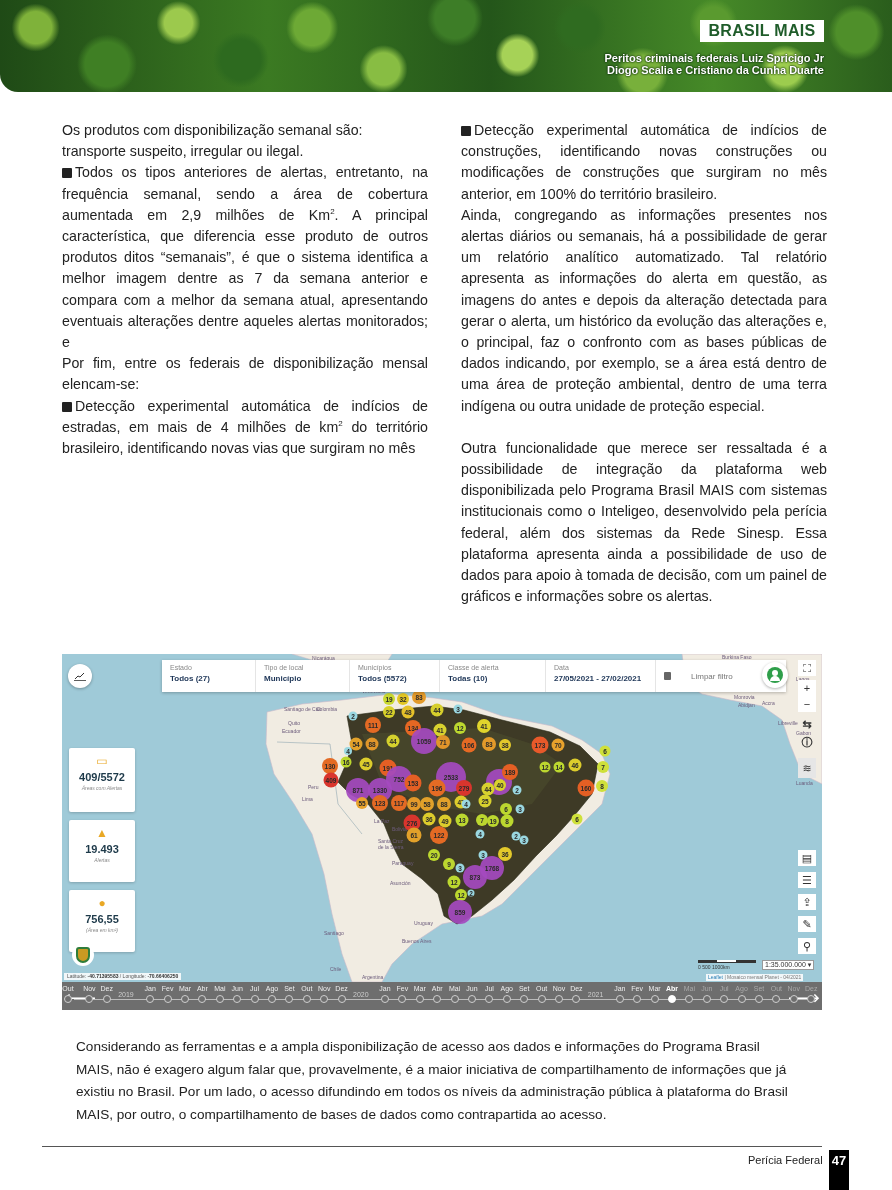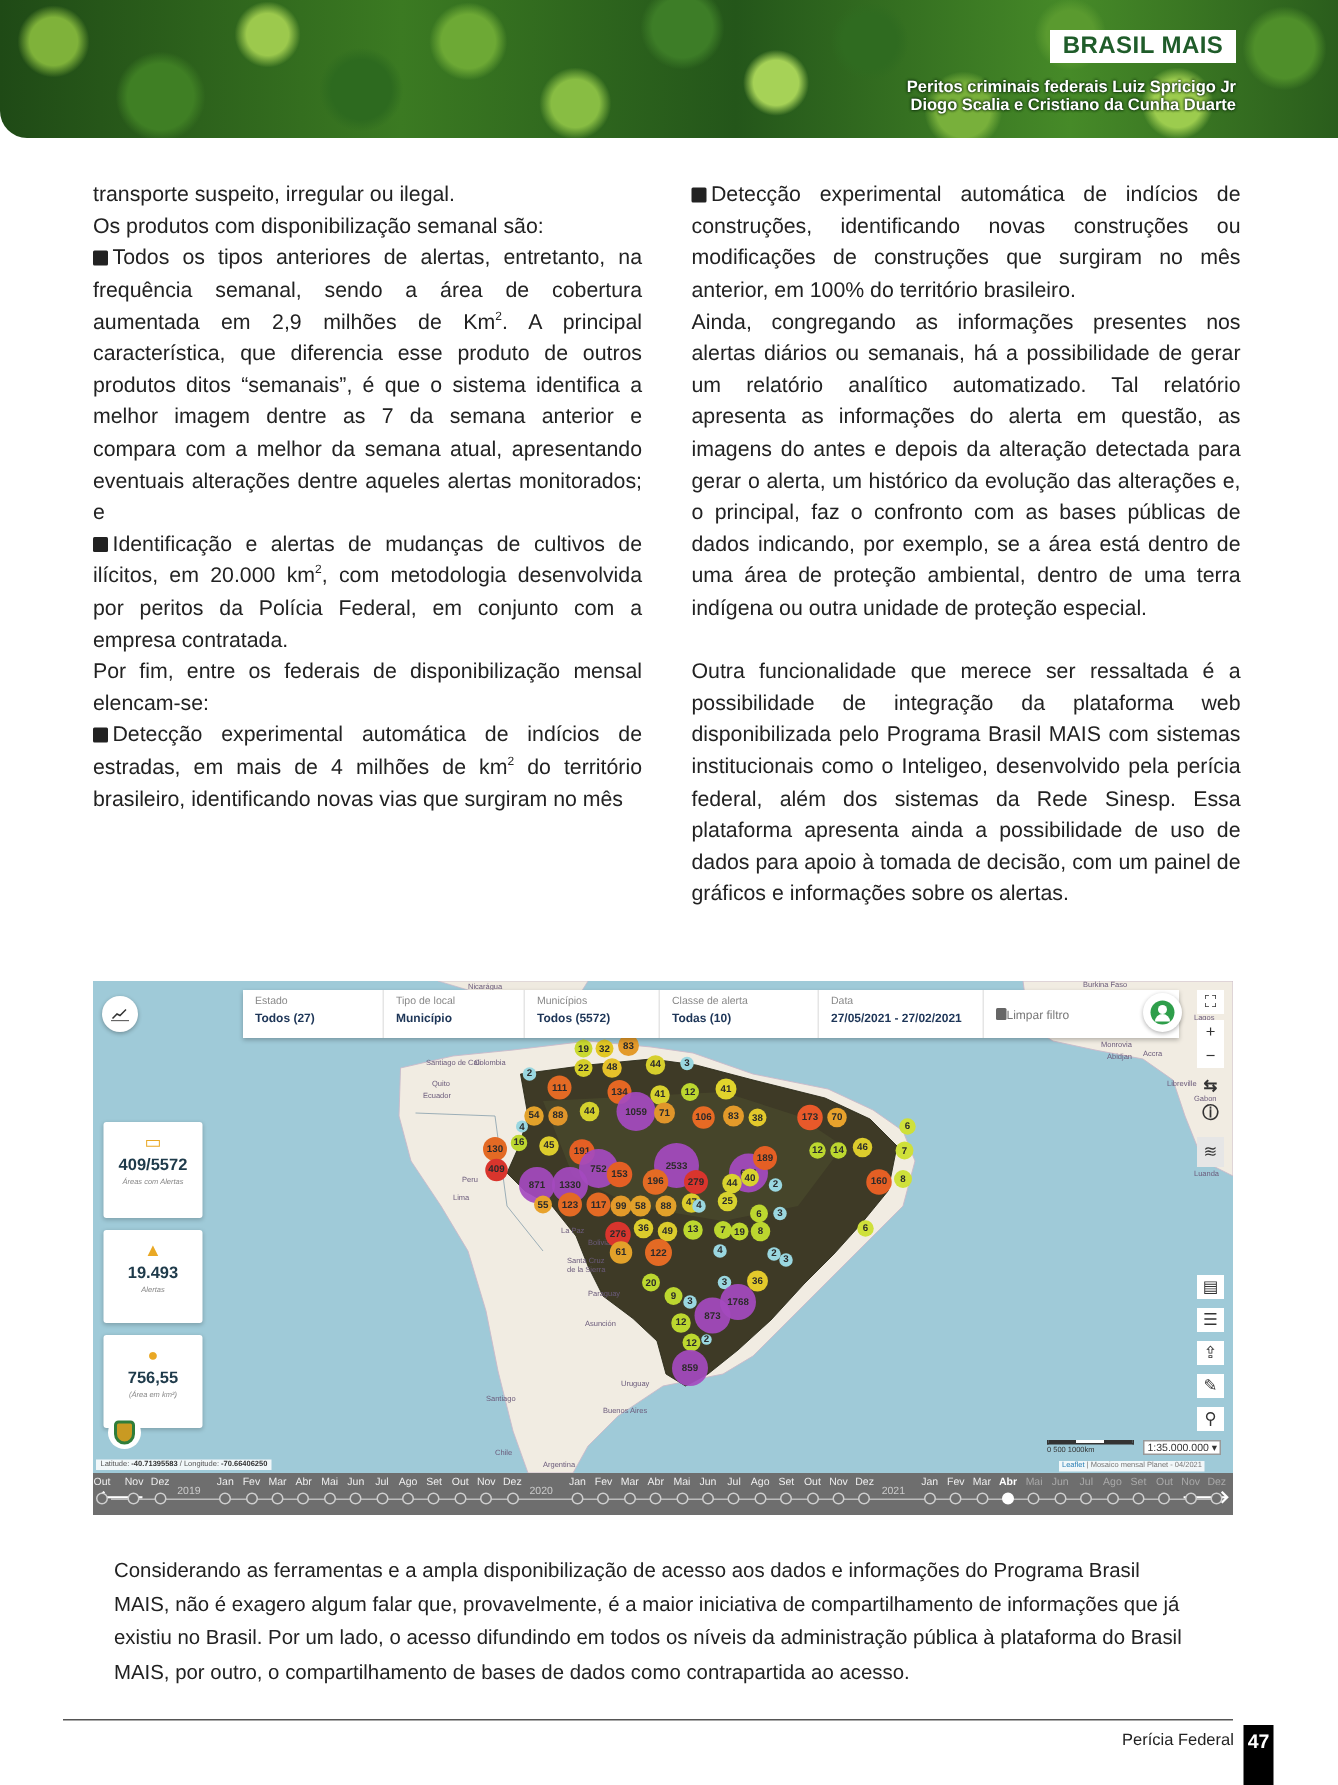--- a/index.html
+++ b/index.html
@@ -54,21 +54,21 @@
   }
   .map svg.land { position: absolute; left: 0; top: 0; }
   .filter-bar {
     position: absolute; left: 100px; top: 6px; width: 624px; height: 32px; background: #ffffff;
     display: flex; box-shadow: 0 1px 3px rgba(0,0,0,0.25);
   }
   .filter { padding: 4px 8px; border-right: 1px solid #e5e5e5; flex: 0 0 auto; }
   .filter .lbl { font-size: 7px; color: #888; display: block; }
   .filter .val { font-size: 8px; color: #1d3557; font-weight: bold; display: block; margin-top: 3px; }
   .f1 { width: 94px; } .f2 { width: 94px; } .f3 { width: 90px; } .f4 { width: 106px; } .f5 { width: 110px; }
-  .clear-filter { display: flex; align-items: center; padding: 0 8px; font-size: 8px; color: #777; gap: 0; }
+  .clear-filter { display: flex; align-items: center; padding: 0 8px; font-size: 8px; color: #777; gap: 20px; }
   .trash { width: 7px; height: 8px; background: #666; border-radius: 1px; display: inline-block; }
 
   .chart-btn {
     position: absolute; left: 6px; top: 10px; width: 24px; height: 24px; border-radius: 50%;
     background: #fff; box-shadow: 0 1px 3px rgba(0,0,0,0.3);
     display: flex; align-items: center; justify-content: center;
   }
   .user-btn {
     position: absolute; left: 700px; top: 8px; width: 26px; height: 26px; border-radius: 50%; background: #fff;
     display: flex; align-items: center; justify-content: center; box-shadow: 0 1px 3px rgba(0,0,0,0.3);
@@ -129,24 +129,23 @@
 
 <div class="banner">
   <div class="banner-title">BRASIL MAIS</div>
   <div class="banner-authors">
     <div>Peritos criminais federais Luiz Spricigo Jr</div>
     <div>Diogo Scalia e Cristiano da Cunha Duarte</div>
   </div>
 </div>
 
 <div class="col col-left" id="col-left">
+    <p>Os produtos com disponibilização semanal são:</p>
     <p>transporte suspeito, irregular ou ilegal.</p>
-    <p>Os produtos com disponibilização semanal são:</p>
     <p><span class="bullet"></span><span>Todos os tipos anteriores de alertas, entretanto, na frequência semanal, sendo a área de cobertura aumentada em 2,9 milhões de Km</span><sup>2</sup><span>. A principal característica, que diferencia esse produto de outros produtos ditos “semanais”, é que o sistema identifica a melhor imagem dentre as 7 da semana anterior e compara com a melhor da semana atual, apresentando eventuais alterações dentre aqueles alertas monitorados; e</span></p>
-    <p><span class="bullet"></span><span>Identificação e alertas de mudanças de cultivos de ilícitos, em 20.000 km</span><sup>2</sup><span>, com metodologia desenvolvida por peritos da Polícia Federal, em conjunto com a empresa contratada.</span></p>
     <p>Por fim, entre os federais de disponibilização mensal elencam-se:</p>
     <p><span class="bullet"></span><span>Detecção experimental automática de indícios de estradas, em mais de 4 milhões de km</span><sup>2</sup><span> do território brasileiro, identificando novas vias que surgiram no mês</span></p>
   </div>
 <div class="col col-right" id="col-right">
     <p><span class="bullet"></span><span>Detecção experimental automática de indícios de construções, identificando novas construções ou modificações de construções que surgiram no mês anterior, em 100% do território brasileiro.</span></p>
     <p>Ainda, congregando as informações presentes nos alertas diários ou semanais, há a possibilidade de gerar um relatório analítico automatizado. Tal relatório apresenta as informações do alerta em questão, as imagens do antes e depois da alteração detectada para gerar o alerta, um histórico da evolução das alterações e, o principal, faz o confronto com as bases públicas de dados indicando, por exemplo, se a área está dentro de uma área de proteção ambiental, dentro de uma terra indígena ou outra unidade de proteção especial.</p>
     <p class="gap">Outra funcionalidade que merece ser ressaltada é a possibilidade de integração da plataforma web disponibilizada pelo Programa Brasil MAIS com sistemas institucionais como o Inteligeo, desenvolvido pela perícia federal, além dos sistemas da Rede Sinesp. Essa plataforma apresenta ainda a possibilidade de uso de dados para apoio à tomada de decisão, com um painel de gráficos e informações sobre os alertas.</p>
   </div>
 
 <div class="map">

